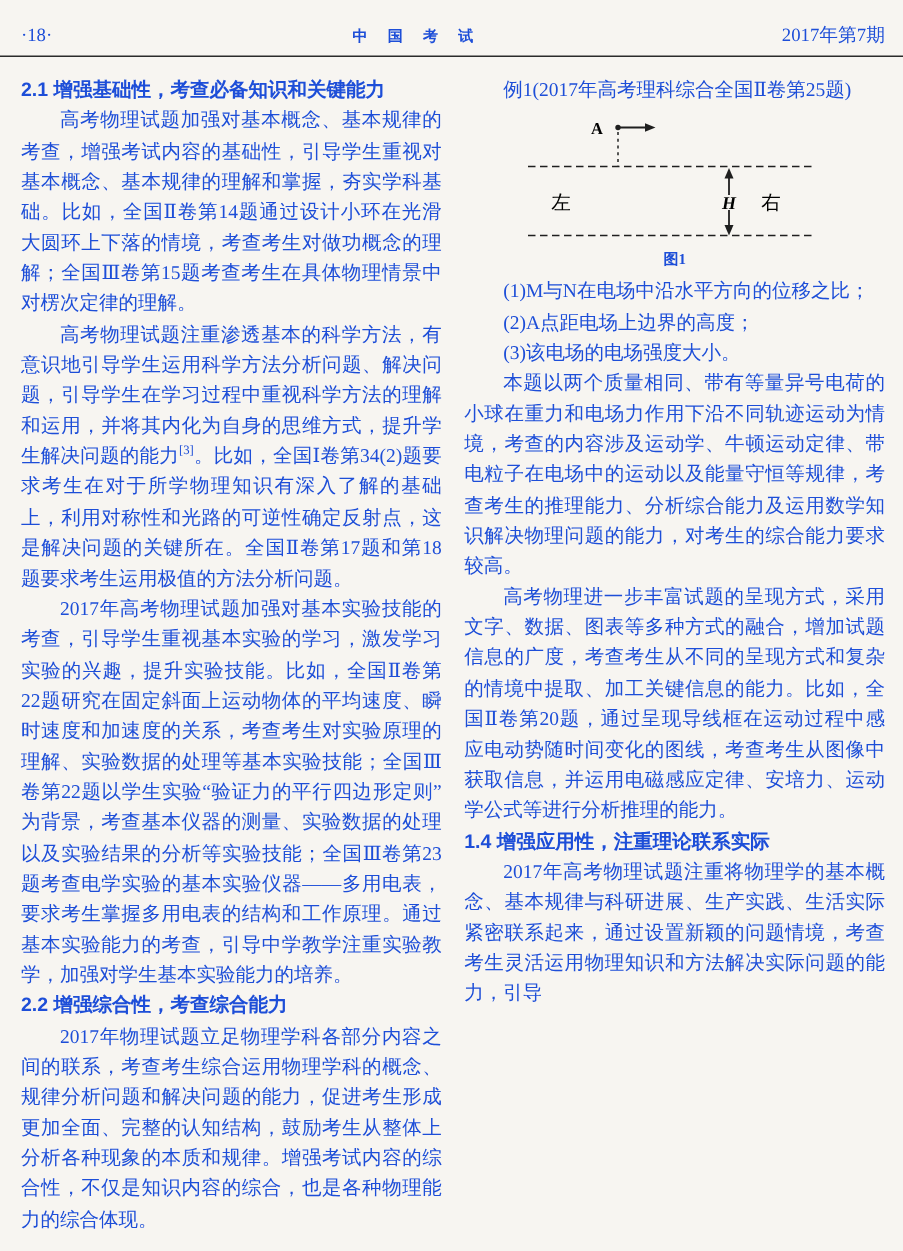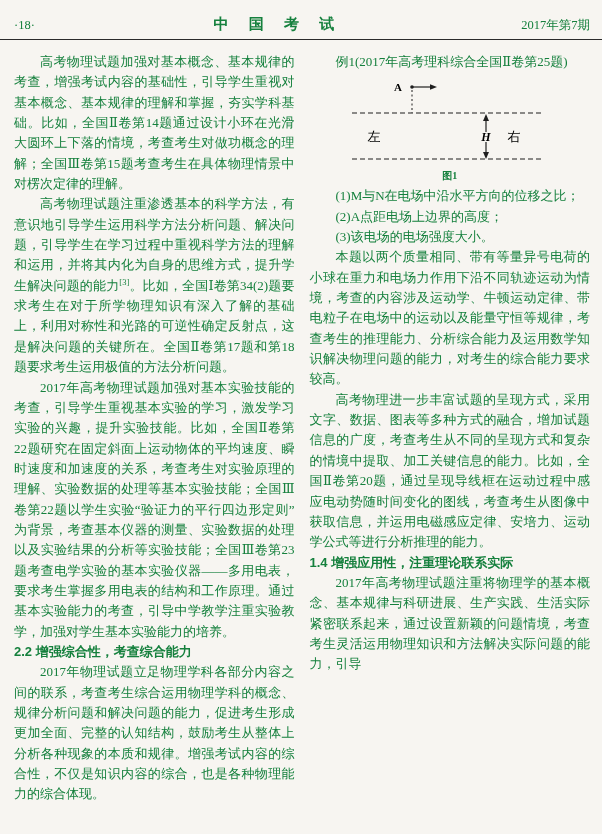--- a/index.html
+++ b/index.html
@@ -2,33 +2,33 @@
 <html lang="zh"><head>
 <meta charset="utf-8">
 <style>
   * { box-sizing: border-box; }
   html, body { margin: 0; padding: 0; background: #efeeea; }
   .page {
     position: relative;
     width: 602px; height: 834px;
     margin: 0 auto;
     background: #f7f5f1;
-    color: #15803d;
+    color: #1d4ed8;
     font-family: "Liberation Serif", "DejaVu Serif", "DejaVu Sans", serif;
     overflow: hidden;
   }
   
   .page-header {
     display: flex; justify-content: space-between; align-items: baseline;
     padding: 15px 12px 5px 14px;
     font-size: 12.5px;
     border-bottom: 1.3px solid #2b2b2b;
     margin: 0 0 0 0;
   }
-  .page-header .journal { font-weight: bold; letter-spacing: 0.55em; font-size: 15px; }
+  .page-header .journal { font-weight: bold; letter-spacing: 0.55em; font-size: 10px; }
   .page-header .pageno, .page-header .issue { font-size: 12.5px; }
 
   
   .columns {
     display: flex;
     gap: 15px;
     padding: 12px 12px 0 14px;
   }
   .col {
     width: 281px;
@@ -63,20 +63,21 @@
 
   <header class="page-header">
     <span class="pageno">·18·</span>
     <span class="journal">中 国 考 试</span>
     <span class="issue">2017年第7期</span>
   </header>
 
   <div class="columns">
 
     <div class="col">
+      <h3 class="sec">2.1 增强基础性，考查必备知识和关键能力</h3>
       <p>高考物理试题加强对基本概念、基本规律的考查，增强考试内容的基础性，引导学生重视对基本概念、基本规律的理解和掌握，夯实学科基础。比如，全国Ⅱ卷第14题通过设计小环在光滑大圆环上下落的情境，考查考生对做功概念的理解；全国Ⅲ卷第15题考查考生在具体物理情景中对楞次定律的理解。</p>
       <p><span>高考物理试题注重渗透基本的科学方法，有意识地引导学生运用科学方法分析问题、解决问题，引导学生在学习过程中重视科学方法的理解和运用，并将其内化为自身的思维方式，提升学生解决问题的能力</span><sup class="ref">[3]</sup><span>。比如，全国Ⅰ卷第34(2)题要求考生在对于所学物理知识有深入了解的基础上，利用对称性和光路的可逆性确定反射点，这是解决问题的关键所在。全国Ⅱ卷第17题和第18题要求考生运用极值的方法分析问题。</span></p>
       <p>2017年高考物理试题加强对基本实验技能的考查，引导学生重视基本实验的学习，激发学习实验的兴趣，提升实验技能。比如，全国Ⅱ卷第22题研究在固定斜面上运动物体的平均速度、瞬时速度和加速度的关系，考查考生对实验原理的理解、实验数据的处理等基本实验技能；全国Ⅲ卷第22题以学生实验“验证力的平行四边形定则”为背景，考查基本仪器的测量、实验数据的处理以及实验结果的分析等实验技能；全国Ⅲ卷第23题考查电学实验的基本实验仪器——多用电表，要求考生掌握多用电表的结构和工作原理。通过基本实验能力的考查，引导中学教学注重实验教学，加强对学生基本实验能力的培养。</p>
       <h3 class="sec">2.2 增强综合性，考查综合能力</h3>
       <p>2017年物理试题立足物理学科各部分内容之间的联系，考查考生综合运用物理学科的概念、规律分析问题和解决问题的能力，促进考生形成更加全面、完整的认知结构，鼓励考生从整体上分析各种现象的本质和规律。增强考试内容的综合性，不仅是知识内容的综合，也是各种物理能力的综合体现。</p>
     </div>
 
     <div class="col">
       <p class="kai">例1(2017年高考理科综合全国Ⅱ卷第25题)</p>
 

